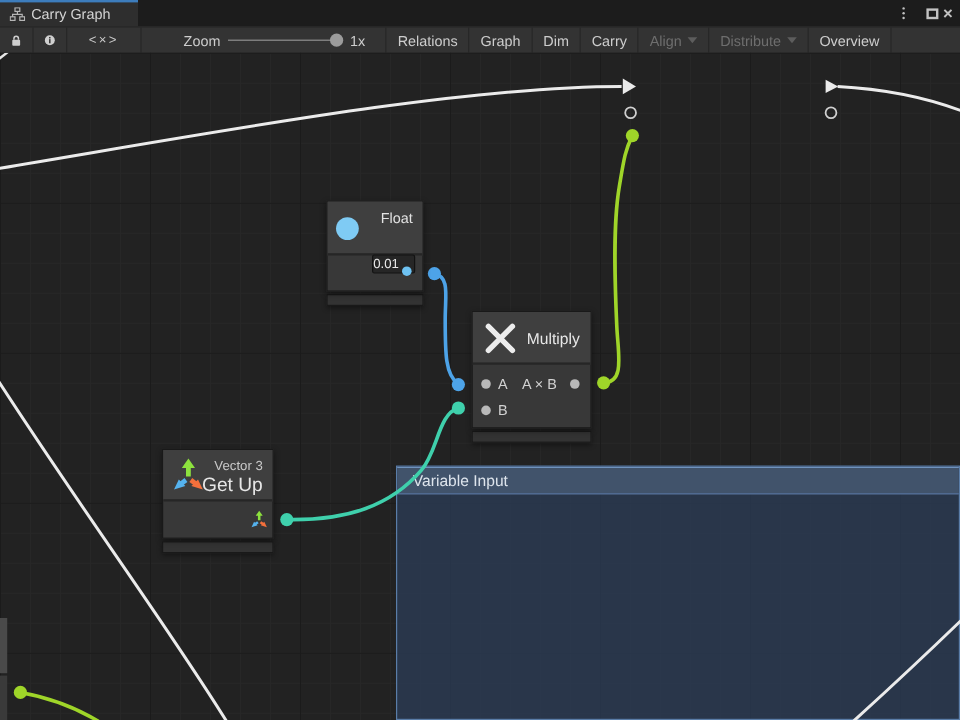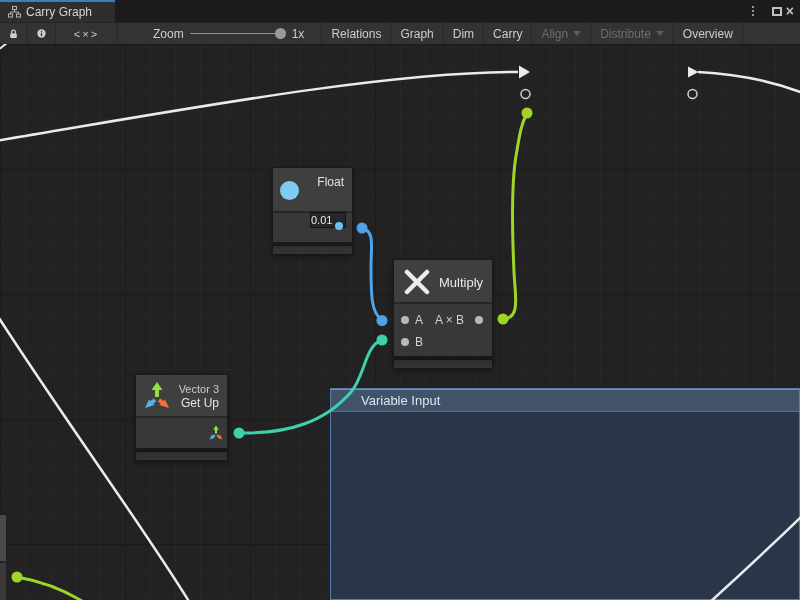--- a/index.html
+++ b/index.html
@@ -38,21 +38,21 @@
       linear-gradient(#272727 1px, transparent 1px),
       linear-gradient(90deg,#272727 1px, transparent 1px);
     background-size:125px 125px,125px 125px,25px 25px,25px 25px; overflow:hidden; }
 
   .edges { position:absolute; left:0; top:0; width:800px; height:556px; pointer-events:none; }
 
   
   .group { position:absolute; left:330px; top:344px; width:470px; height:212px;
            background:rgba(44,62,90,0.72); border:1px solid #5a7da8; }
   .group-header { height:23px; background:#41536b; border-bottom:1px solid #55719b;
-                  box-shadow:inset 0 1px 0 #6f92bd; display:flex; align-items:center; padding:0 30px; }
+                  box-shadow:inset 0 1px 0 #6f92bd; display:flex; align-items:center; padding:0 13px; }
   .group-title { font-size:13px; color:#dde4ec; }
 
   
   .node { position:absolute; }
   .node .main { background:#383838; border:1px solid #191919; box-shadow:0 2px 5px rgba(0,0,0,.45); position:relative; }
   .node .header { background:#3f3f3f; border-bottom:2px solid #262626; position:relative; }
   .node .footer { background:#333333; border:1px solid #191919; height:10px; margin-top:2px;
                   box-shadow:0 2px 4px rgba(0,0,0,.4); }
   .port-dot { position:absolute; border-radius:50%; background:#b9b9b9; width:8px; height:8px; }
   .plabel { position:absolute; font-size:12px; color:#d2d2d2; }
@@ -72,21 +72,21 @@
   .n-multiply { left:393px; top:215px; width:100px; }
   .n-multiply .header { height:44px; }
   .n-multiply .body { height:52px; position:relative; }
   .mul-title { position:absolute; left:45px; top:15px; font-size:13px; color:#e8e8e8; }
 
   
   .n-vector { left:135px; top:330px; width:93px; }
   .n-vector .header { height:43px; }
   .n-vector .body { height:30px; position:relative; }
   .vec-title { position:absolute; right:8px; top:8px; font-size:11px; color:#c9c9c9; }
-  .vec-sub { position:absolute; right:8px; top:21px; font-size:12px; color:#e6e6e6;margin-left:17px; }
+  .vec-sub { position:absolute; right:8px; top:21px; font-size:16px; color:#e6e6e6;margin-left:17px; }
 
   
   .n-graph { left:537px; top:-8px; width:146px; }
   .n-graph .header { height:16px; border-bottom:2px solid #262626; }
   .n-graph .body { height:75px; position:relative; }
   .dropdown { position:absolute; left:24px; top:36px; width:89px; height:17px; background:#2b2b2b;
               border:1px solid #141414; border-radius:2px; display:flex; align-items:stretch; }
   .dropdown .lbl { flex:1; font-size:11px; color:#d8d8d8; line-height:15px; padding-left:6px; }
   .dropdown .arr { width:15px; border-left:1px solid #141414; display:flex; align-items:center; justify-content:center; }
   .dropdown .arr i { width:0; height:0; border-left:3.5px solid transparent; border-right:3.5px solid transparent; border-top:4.5px solid #cfcfcf; }

